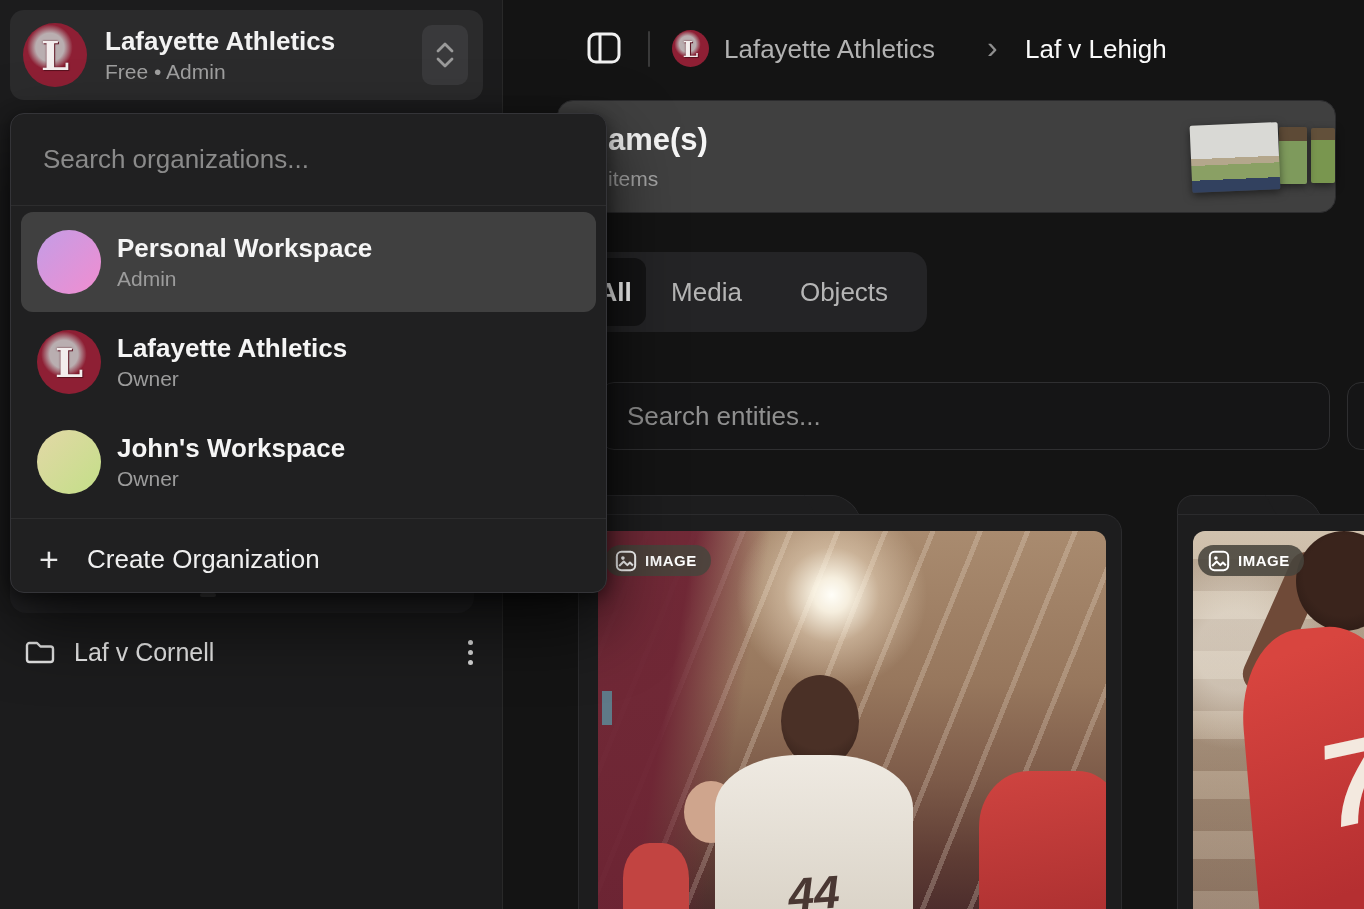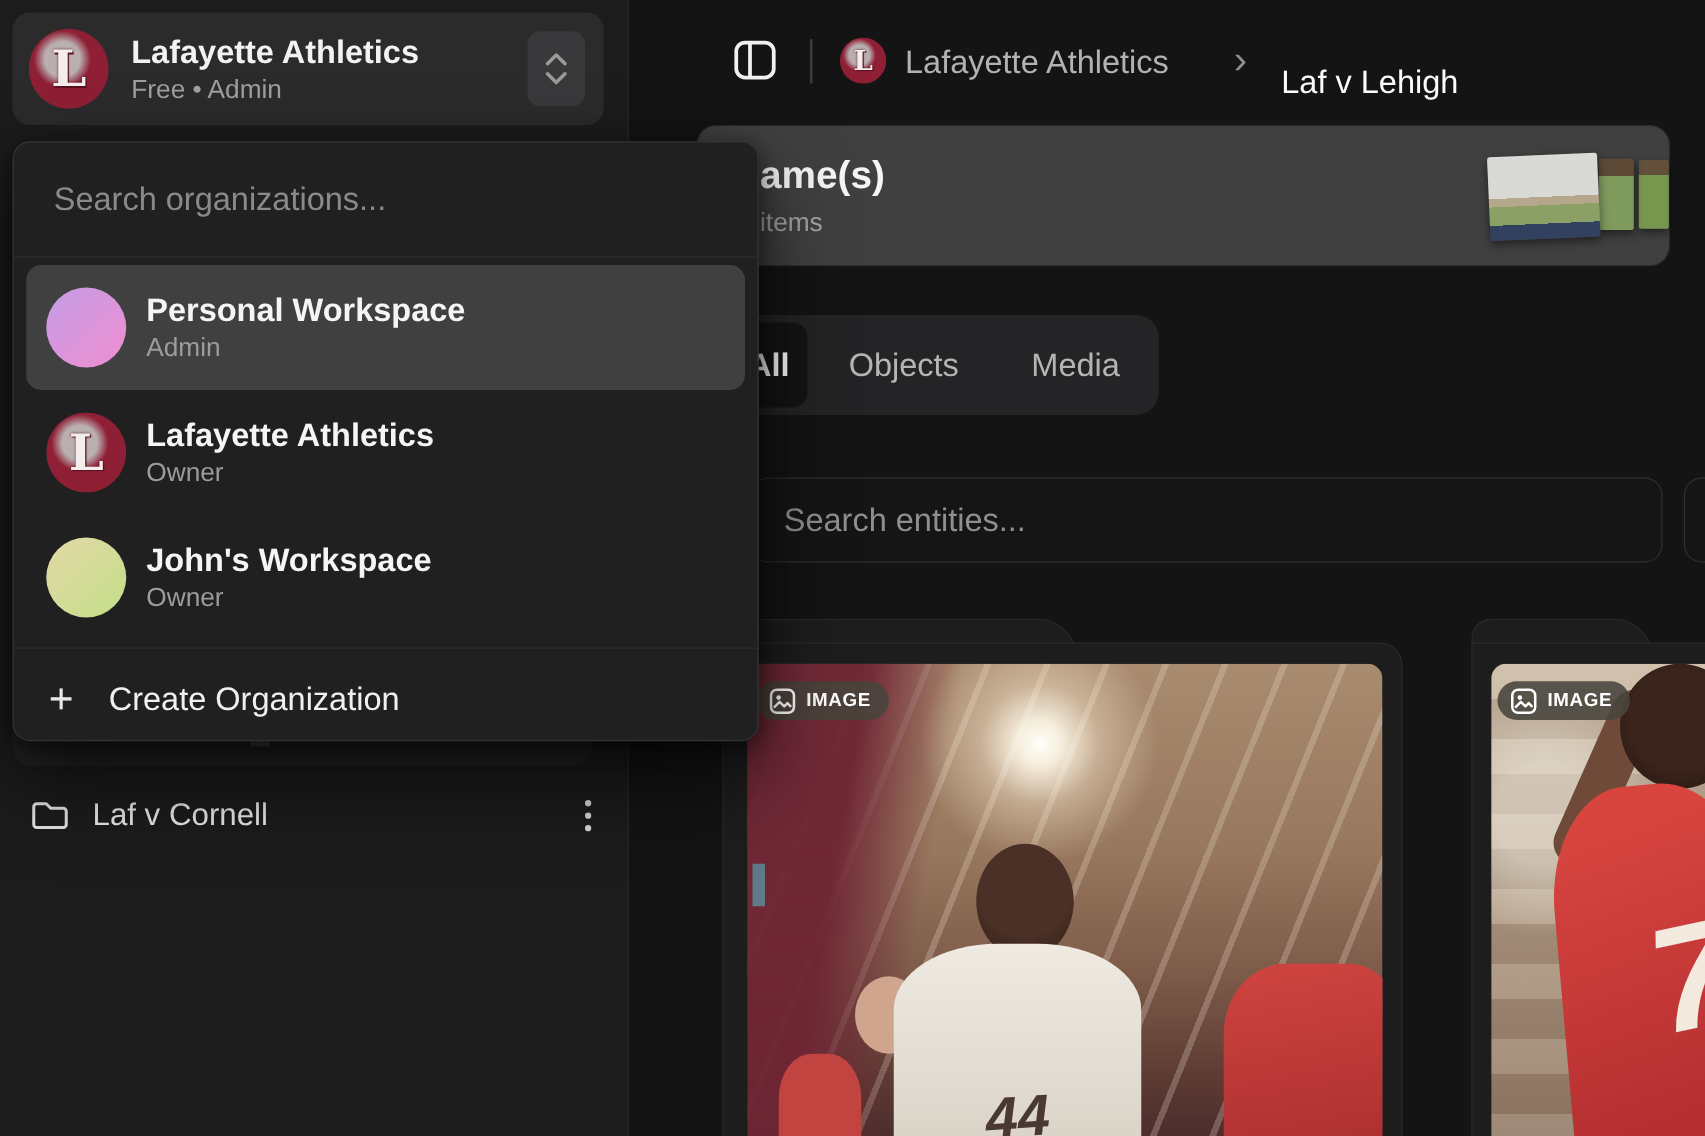--- a/index.html
+++ b/index.html
@@ -43,21 +43,21 @@
   .dd-plus{font-size:34px;font-weight:400;color:#e8e8e8;width:44px;line-height:44px;}
   .dd-create-label{font-size:26px;color:#f0f0f0;margin-left:4px;}
 
   
   .topbar{position:absolute;left:504px;top:0;width:860px;height:100px;}
   .panel-toggle{position:absolute;left:80px;top:28px;width:40px;height:40px;display:flex;align-items:center;justify-content:center;border-radius:8px;cursor:pointer;}
   .tb-divider{position:absolute;left:144px;top:31px;width:2px;height:36px;background:#3a3a3a;border-radius:1px;}
   .laf-logo.small{position:absolute;left:168px;top:30px;width:37px;height:37px;font-size:22px;}
   .bc-org{position:absolute;left:220px;top:32px;font-size:26px;color:#b2b2b2;line-height:34px;cursor:pointer;}
   .bc-sep{position:absolute;left:483px;top:28px;font-size:32px;color:#8f8f8f;line-height:38px;}
-  .bc-page{position:absolute;left:521px;top:48px;font-size:26px;font-weight:500;color:#fafafa;line-height:34px;}
+  .bc-page{position:absolute;left:521px;top:32px;font-size:26px;font-weight:500;color:#fafafa;line-height:34px;}
 
   
   .header-card{position:absolute;left:557px;top:100px;width:779px;height:113px;background:#404040;border:1px solid #2c2c2e;border-radius:16px;z-index:1;}
   .hc-texts{position:absolute;left:50px;top:20px;}
   .hc-title{font-size:31px;font-weight:700;color:#f5f5f5;line-height:38px;}
   .hc-sub{font-size:21px;color:#a5a5a5;line-height:32px;margin-top:4px;}
   .thumb-stack{position:absolute;right:-6px;top:22px;width:150px;height:70px;}
   .thumb{position:absolute;border-radius:2px;box-shadow:0 3px 8px rgba(0,0,0,.5);}
   .thumb.main{left:0;top:1px;width:88px;height:67px;transform:rotate(-2.5deg);background:linear-gradient(180deg,#d9d9d5 0 50%,#b4a78c 50% 60%,#8aa064 60% 82%,#32415f 82% 100%);z-index:3;}
   .thumb.s1{left:88px;top:4px;width:28px;height:57px;background:linear-gradient(180deg,#5d4a36 0 24%,#7e9a5c 24% 100%);z-index:2;}
@@ -169,22 +169,22 @@
     </div>
     <div class="thumb-stack">
       <div class="thumb main"></div>
       <div class="thumb s1"></div>
       <div class="thumb s2"></div>
     </div>
   </div>
 
   <div class="tabs">
     <div class="tab selected">All</div>
+    <div class="tab media">Media</div>
     <div class="tab objects">Objects</div>
-    <div class="tab media">Media</div>
   </div>
 
   <input class="entity-search" type="text" placeholder="Search entities..." style="">
   <div class="side-btn"></div>
 
   <div class="ecard" style="left:578px;top:495px;width:544px;height:414px;">
     <div class="tab-top" style="left:0;width:250px;"></div>
     <div class="tab-slope" style="left:232px;"></div>
     <div class="body" style="left:0;top:19px;width:544px;height:420px;"></div>
     <div class="photo" style="left:20px;top:36px;width:508px;height:400px;">

